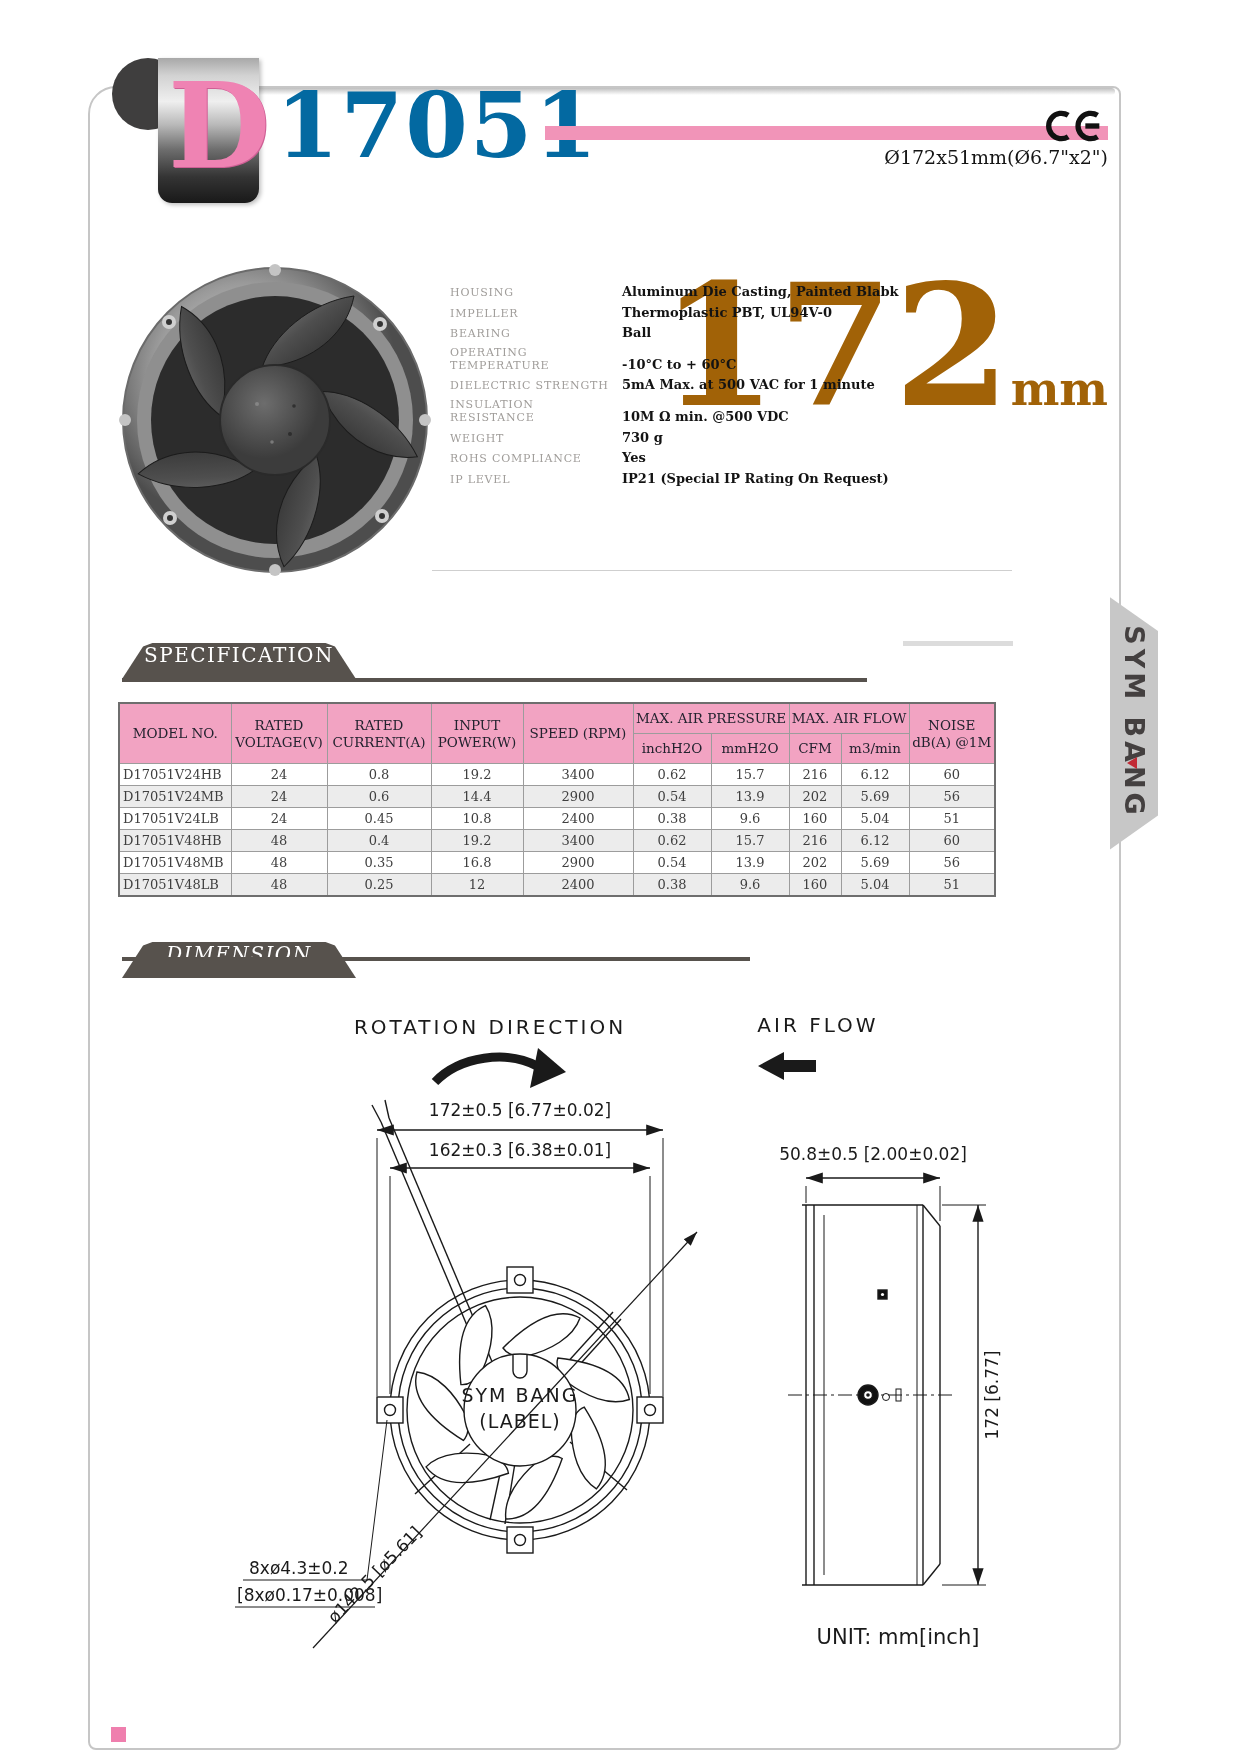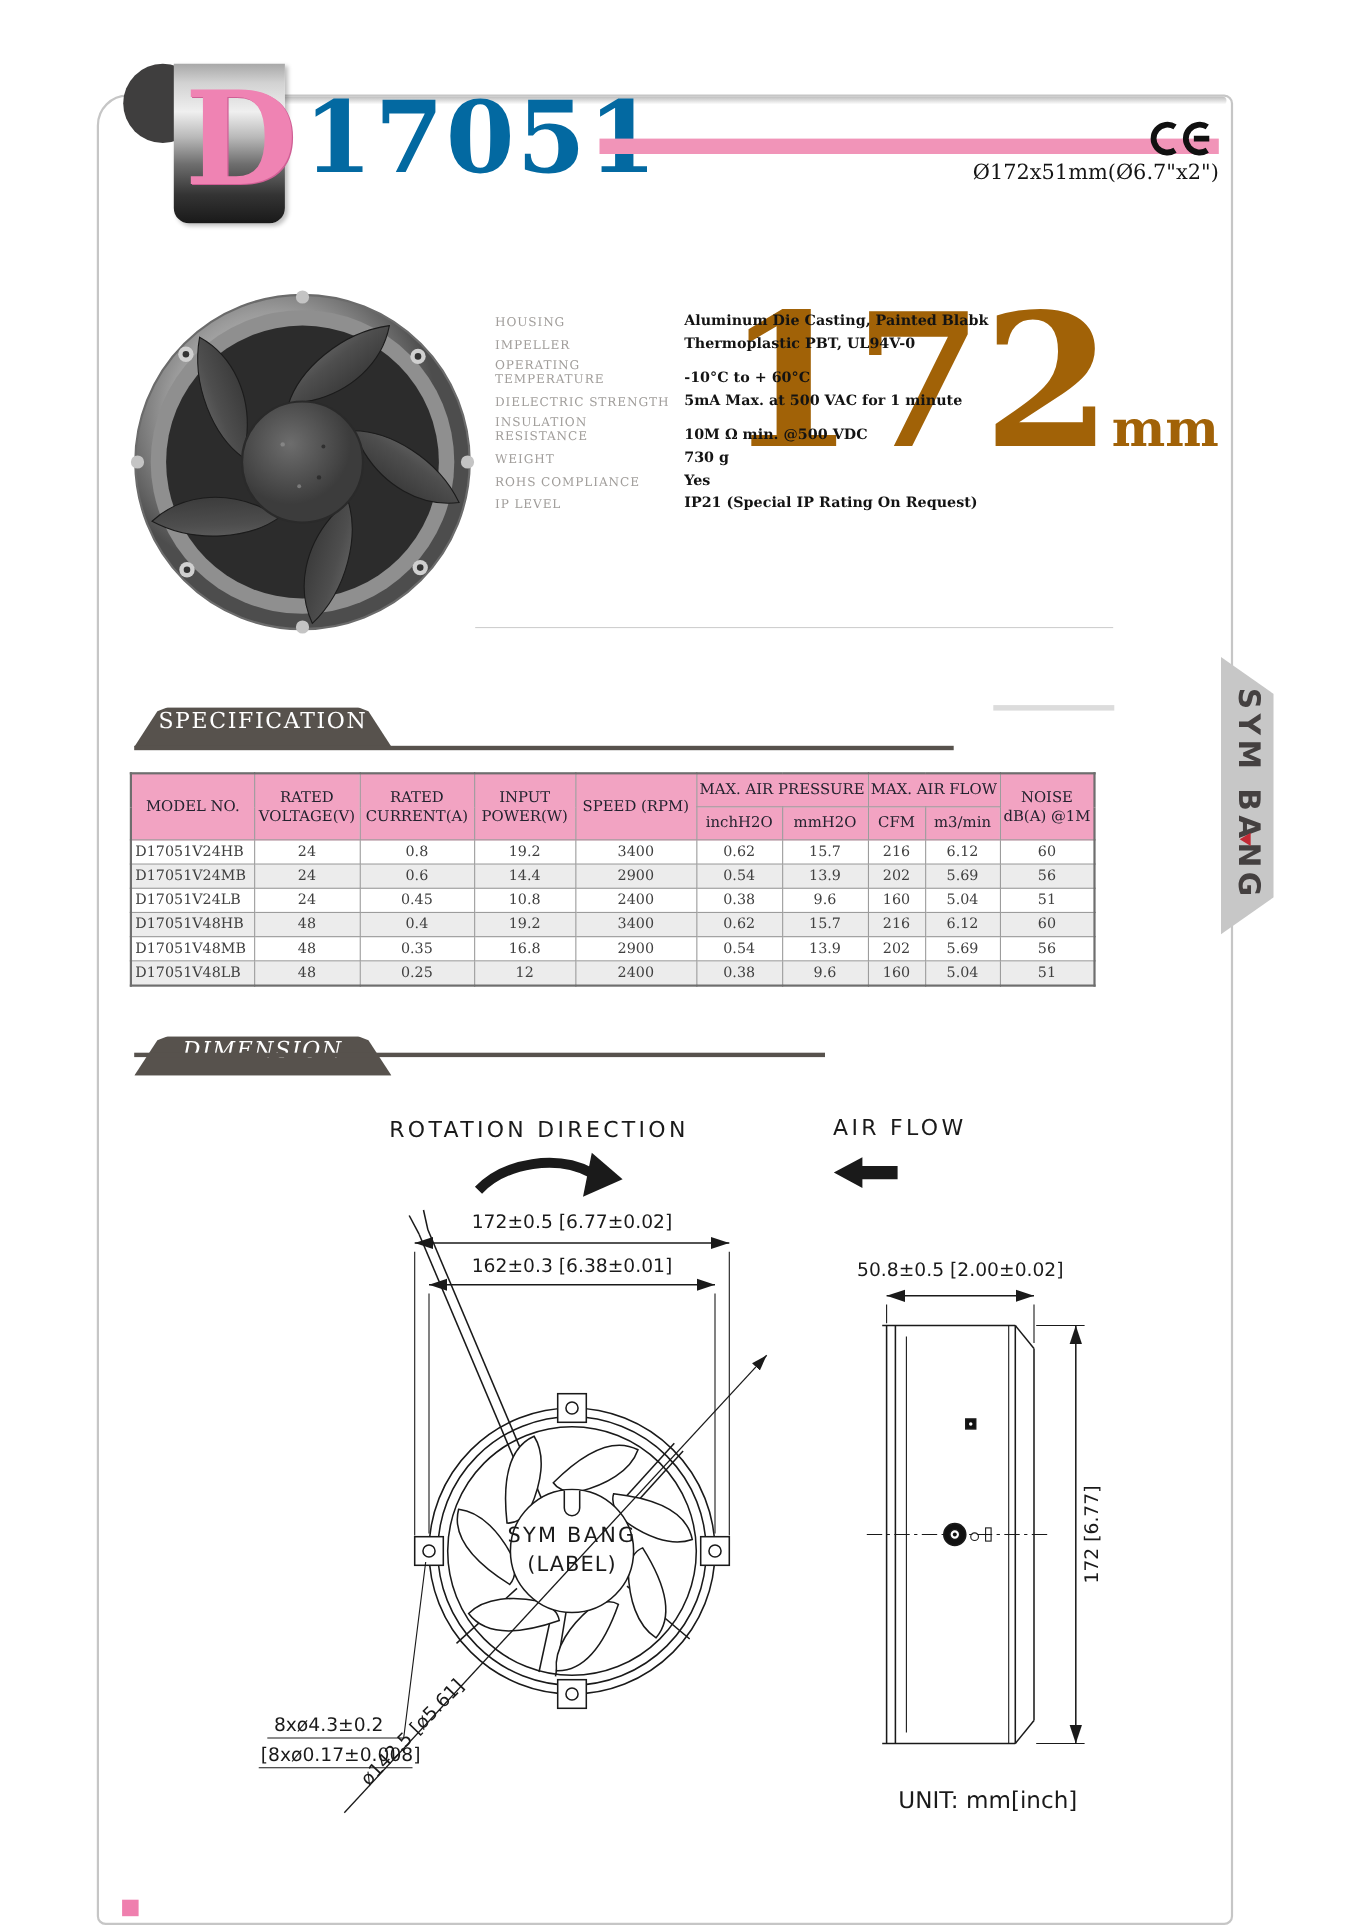--- a/index.html
+++ b/index.html
@@ -147,20 +147,24 @@
   <div class="spec-list">
     <div class="spec-row">
         <span class="spec-label">HOUSING</span>
         <span class="spec-value">Aluminum Die Casting, Painted Blabk</span>
       </div>
     <div class="spec-row">
         <span class="spec-label">IMPELLER</span>
         <span class="spec-value">Thermoplastic PBT, UL94V-0</span>
       </div>
     <div class="spec-row">
+        <span class="spec-label">BEARING</span>
+        <span class="spec-value">Ball</span>
+      </div>
+    <div class="spec-row">
         <span class="spec-label">OPERATING TEMPERATURE</span>
         <span class="spec-value">-10°C to + 60°C</span>
       </div>
     <div class="spec-row">
         <span class="spec-label">DIELECTRIC STRENGTH</span>
         <span class="spec-value">5mA Max. at 500 VAC for 1 minute</span>
       </div>
     <div class="spec-row">
         <span class="spec-label">INSULATION RESISTANCE</span>
         <span class="spec-value">10M Ω min. @500 VDC</span>

